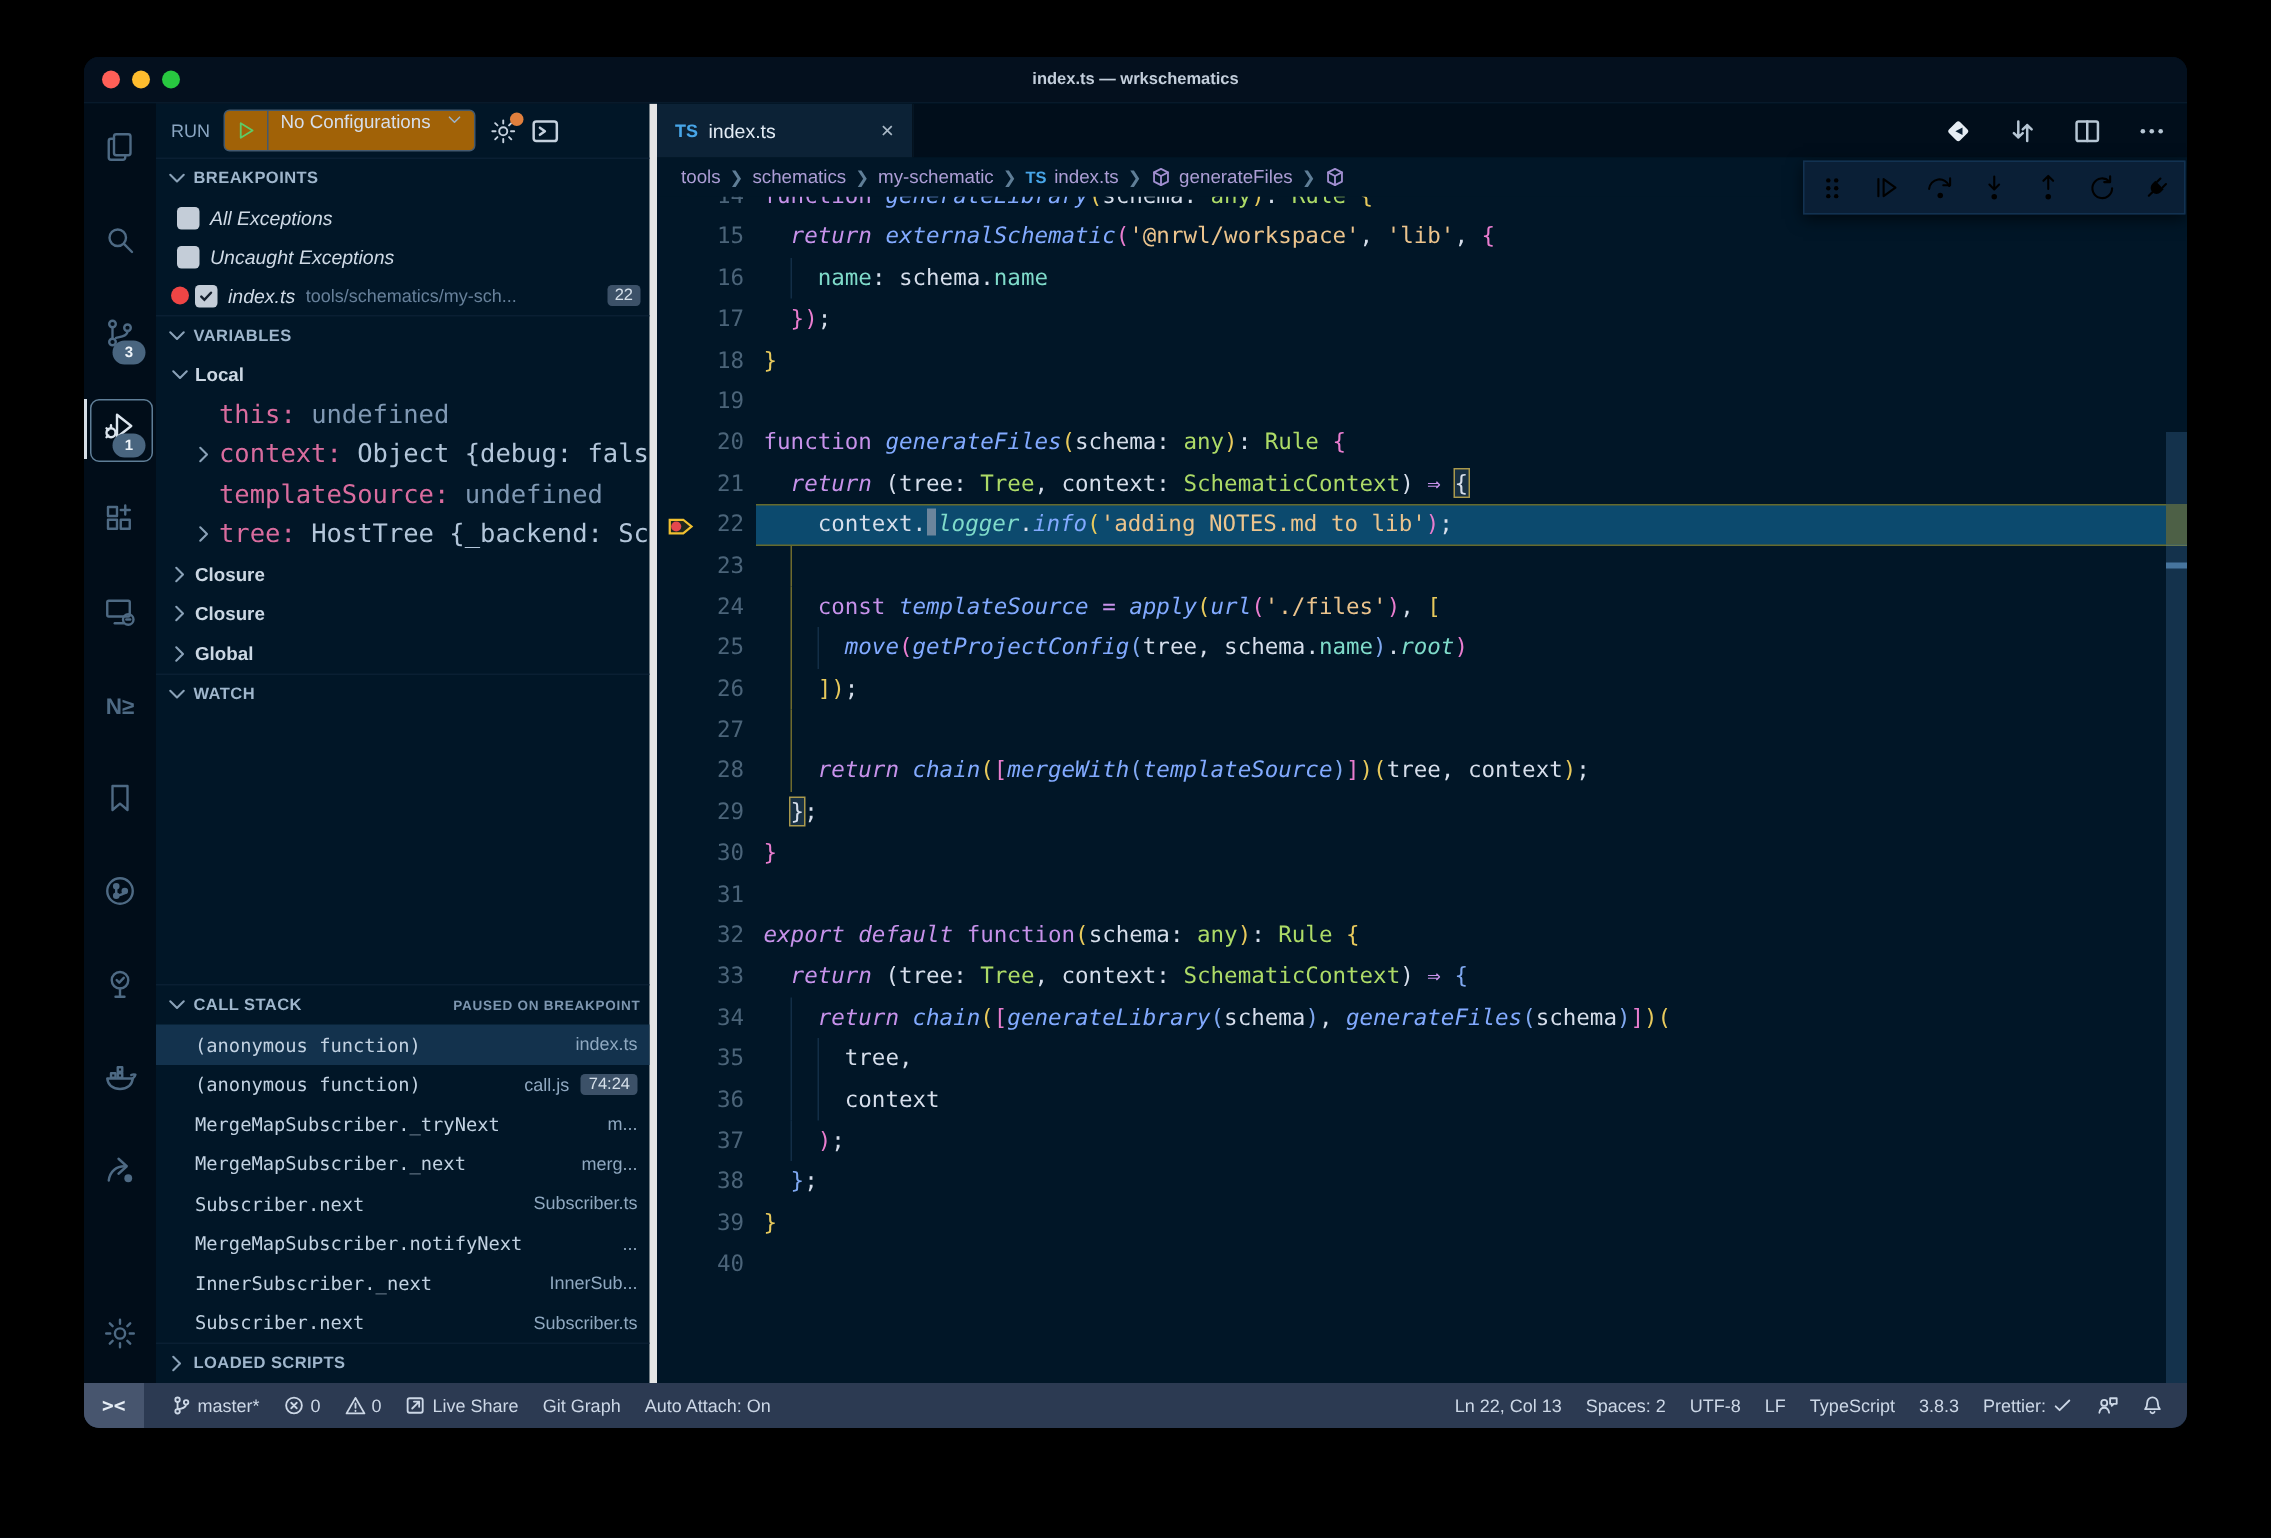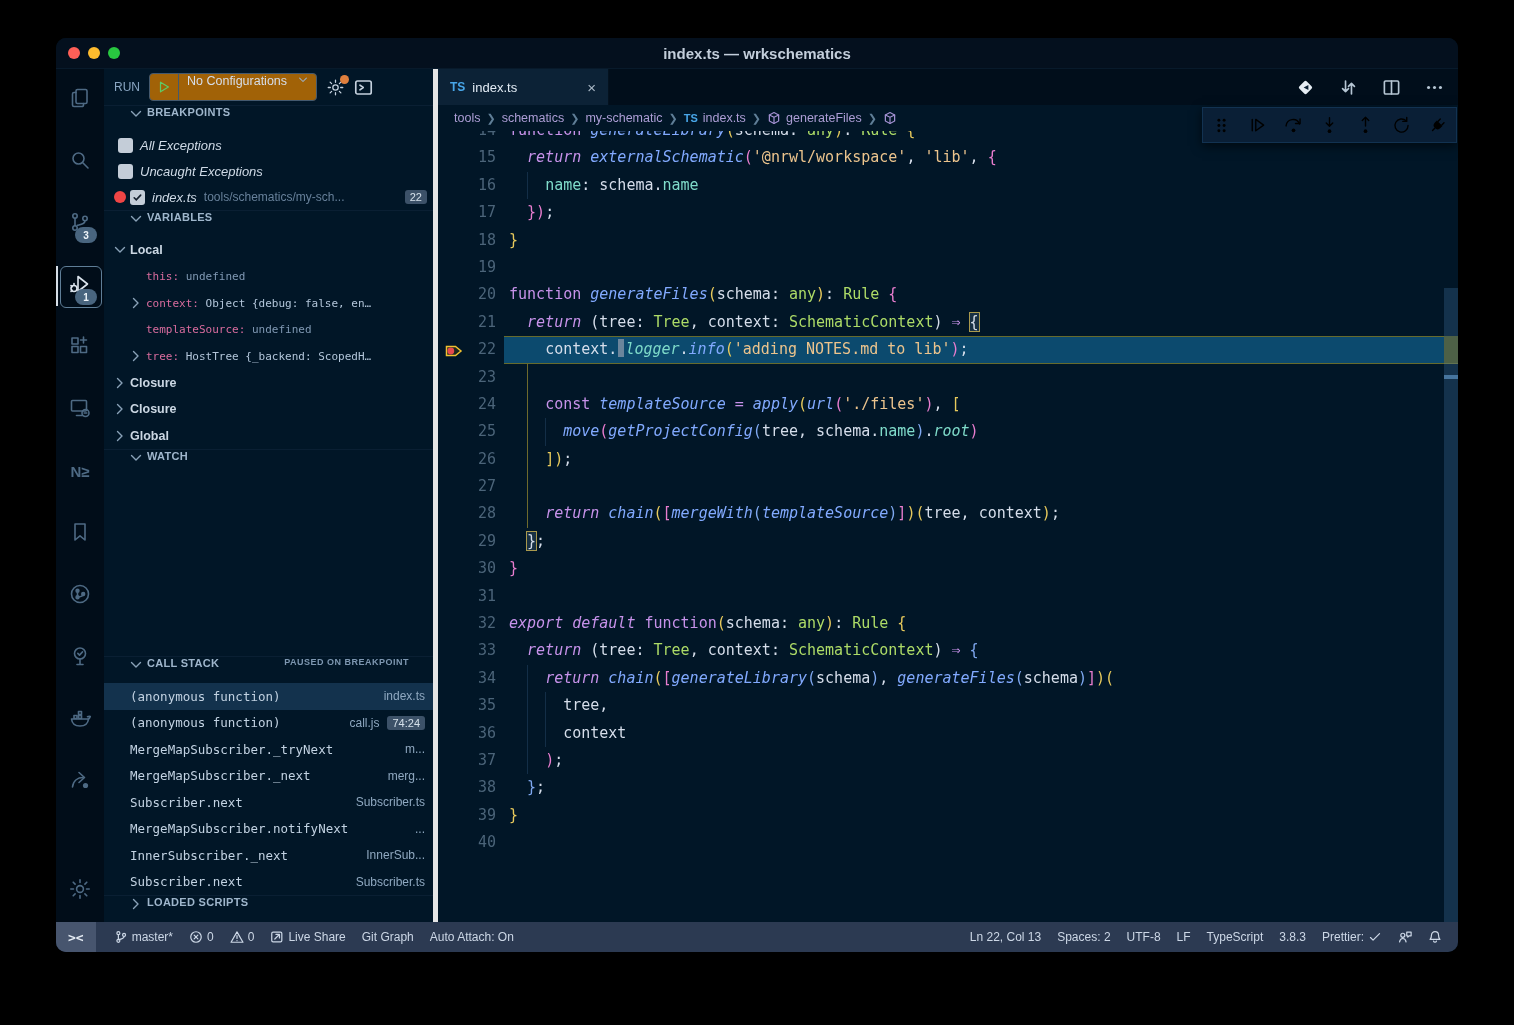--- a/index.html
+++ b/index.html
@@ -5,21 +5,21 @@
   html,body{margin:0;padding:0;width:1514px;height:1025px;background:#000;overflow:hidden;
     font-family:"Liberation Sans",sans-serif;-webkit-font-smoothing:antialiased;}
   .window{position:absolute;left:56px;top:38px;width:1402px;height:914px;border-radius:10px;
     overflow:hidden;background:#011627;box-shadow:0 25px 70px rgba(0,0,0,.7);}
   
   .titlebar{height:30px;background:#04101e;border-bottom:1px solid #081a2b;position:relative;
     display:flex;align-items:center;justify-content:center;}
   .traffic{position:absolute;left:12px;top:9px;display:flex;gap:8px;}
   .tl{width:12px;height:12px;border-radius:50%;}
   .tl.r{background:#ff5f57}.tl.y{background:#febc2e}.tl.g{background:#28c840}
-  .titletext{font-size:15px;color:#c3cedb;font-weight:bold;}
+  .titletext{font-size:11px;color:#c3cedb;font-weight:bold;}
   
   .main{display:flex;height:853px;}
   .activitybar{width:48px;background:#010d19;position:relative;display:flex;flex-direction:column;align-items:center;}
   .act-item{width:48px;height:62px;display:flex;align-items:center;justify-content:center;position:relative;color:#4e6a84;}
   .act-item svg{width:24px;height:24px;}
   .act-item.active{color:#dce5ee;}
   .act-item.active .box{position:absolute;left:4px;top:11px;width:40px;height:40px;border:1px solid #5f7e97;border-radius:6px;}
   .act-item.active::before{content:"";position:absolute;left:0;top:11px;width:2px;height:40px;background:#d7dee6;}
   .act-badge{position:absolute;right:7px;bottom:12px;min-width:16px;height:16px;border-radius:9px;background:#49657f;
     color:#eef4f9;font-size:10px;font-weight:bold;display:flex;align-items:center;justify-content:center;padding:0 3px;}
@@ -30,36 +30,36 @@
   .run-label{color:#8aa6c2;font-size:12px;}
   .run-dd{flex:0 0 166px;height:26px;border:1px solid #44596e;border-radius:4px;display:flex;align-items:flex-start;background:#a16207;}
   .run-play{width:28px;height:100%;display:flex;align-items:center;justify-content:center;border-right:1px solid #44596e;color:#5ecb66;}
   .run-play svg{width:14px;height:14px;}
   .run-name{flex:1;padding:0 8px;font-size:12.5px;color:#d6deeb;white-space:nowrap;overflow:hidden;}
   .run-chev{padding-right:7px;color:#9db2c6;}
   .run-chev svg{width:12px;height:12px}
   .hdr-icon{position:relative;color:#c5d1de;display:flex;}
   .hdr-icon svg{width:19px;height:19px;}
   .gear-dot{position:absolute;right:-4px;top:-3px;width:9px;height:9px;border-radius:50%;background:#e07f3d;}
-  .sect-hdr{height:26px;border-top:1px solid #0a1f33;display:flex;gap:3px;padding:0 24px;
+  .sect-hdr{height:26px;border-top:1px solid #0a1f33;display:flex;align-items:center;gap:3px;padding:0 6px;
     font-size:11px;font-weight:bold;color:#9fb6cc;letter-spacing:.3px;flex-shrink:0;}
   .sect-hdr .chev{color:#8aa2b8;display:flex}
   .chev svg{width:16px;height:16px}
   .sect-hdr .right{margin-left:auto;font-size:9px;color:#7e97b1;letter-spacing:.5px;}
   .bp-row{height:26px;display:flex;align-items:center;padding:0 6px 0 14px;gap:7px;flex-shrink:0;}
   .bp-dot{width:12px;height:12px;border-radius:50%;background:#ef4545;flex-shrink:0;margin-left:-4px;margin-right:-3px;}
   .cbx{width:15px;height:15px;border-radius:3px;background:#c4cdd8;flex-shrink:0;display:flex;align-items:center;justify-content:center;color:#15202e;}
   .cbx svg{width:11px;height:11px}
   .bp-label{color:#cfdae6;font-style:italic;}
   .bp-path{color:#67809a;font-size:12px;white-space:nowrap;overflow:hidden;flex:1;}
   .mini-badge{background:#3c5168;color:#d5e0ea;font-size:11px;border-radius:3px;padding:1px 5px;}
   .var-row{height:26.5px;display:flex;align-items:center;gap:2px;flex-shrink:0;}
   .var-row .chev{width:16px;display:flex;justify-content:center;color:#8aa2b8;flex-shrink:0;}
   .scope-label{font-weight:bold;color:#cbd7e3;font-size:12.5px;}
-  .var-text{font-family:"DejaVu Sans Mono","Liberation Mono",monospace;font-size:11px;white-space:nowrap;overflow:hidden;}
+  .var-text{font-family:"DejaVu Sans Mono","Liberation Mono",monospace;font-size:17px;white-space:nowrap;overflow:hidden;}
   .vname{color:#d96c9e;}
   .vval{color:#b3c6da;}
   .vval.dim{color:#8099b4;}
   .watch-body{flex:1;}
   .cs-row{height:26.5px;display:flex;align-items:center;padding:0 8px 0 26px;gap:8px;flex-shrink:0;}
   .cs-row.selected{background:#13324d;}
   .cs-name{font-family:"DejaVu Sans Mono","Liberation Mono",monospace;font-size:12.5px;color:#c2d2e2;white-space:nowrap;overflow:hidden;}
   .cs-file{margin-left:auto;color:#8fa8c0;font-size:12px;white-space:nowrap;}
   
   .editor{flex:1;position:relative;background:#011627;overflow:hidden;}

